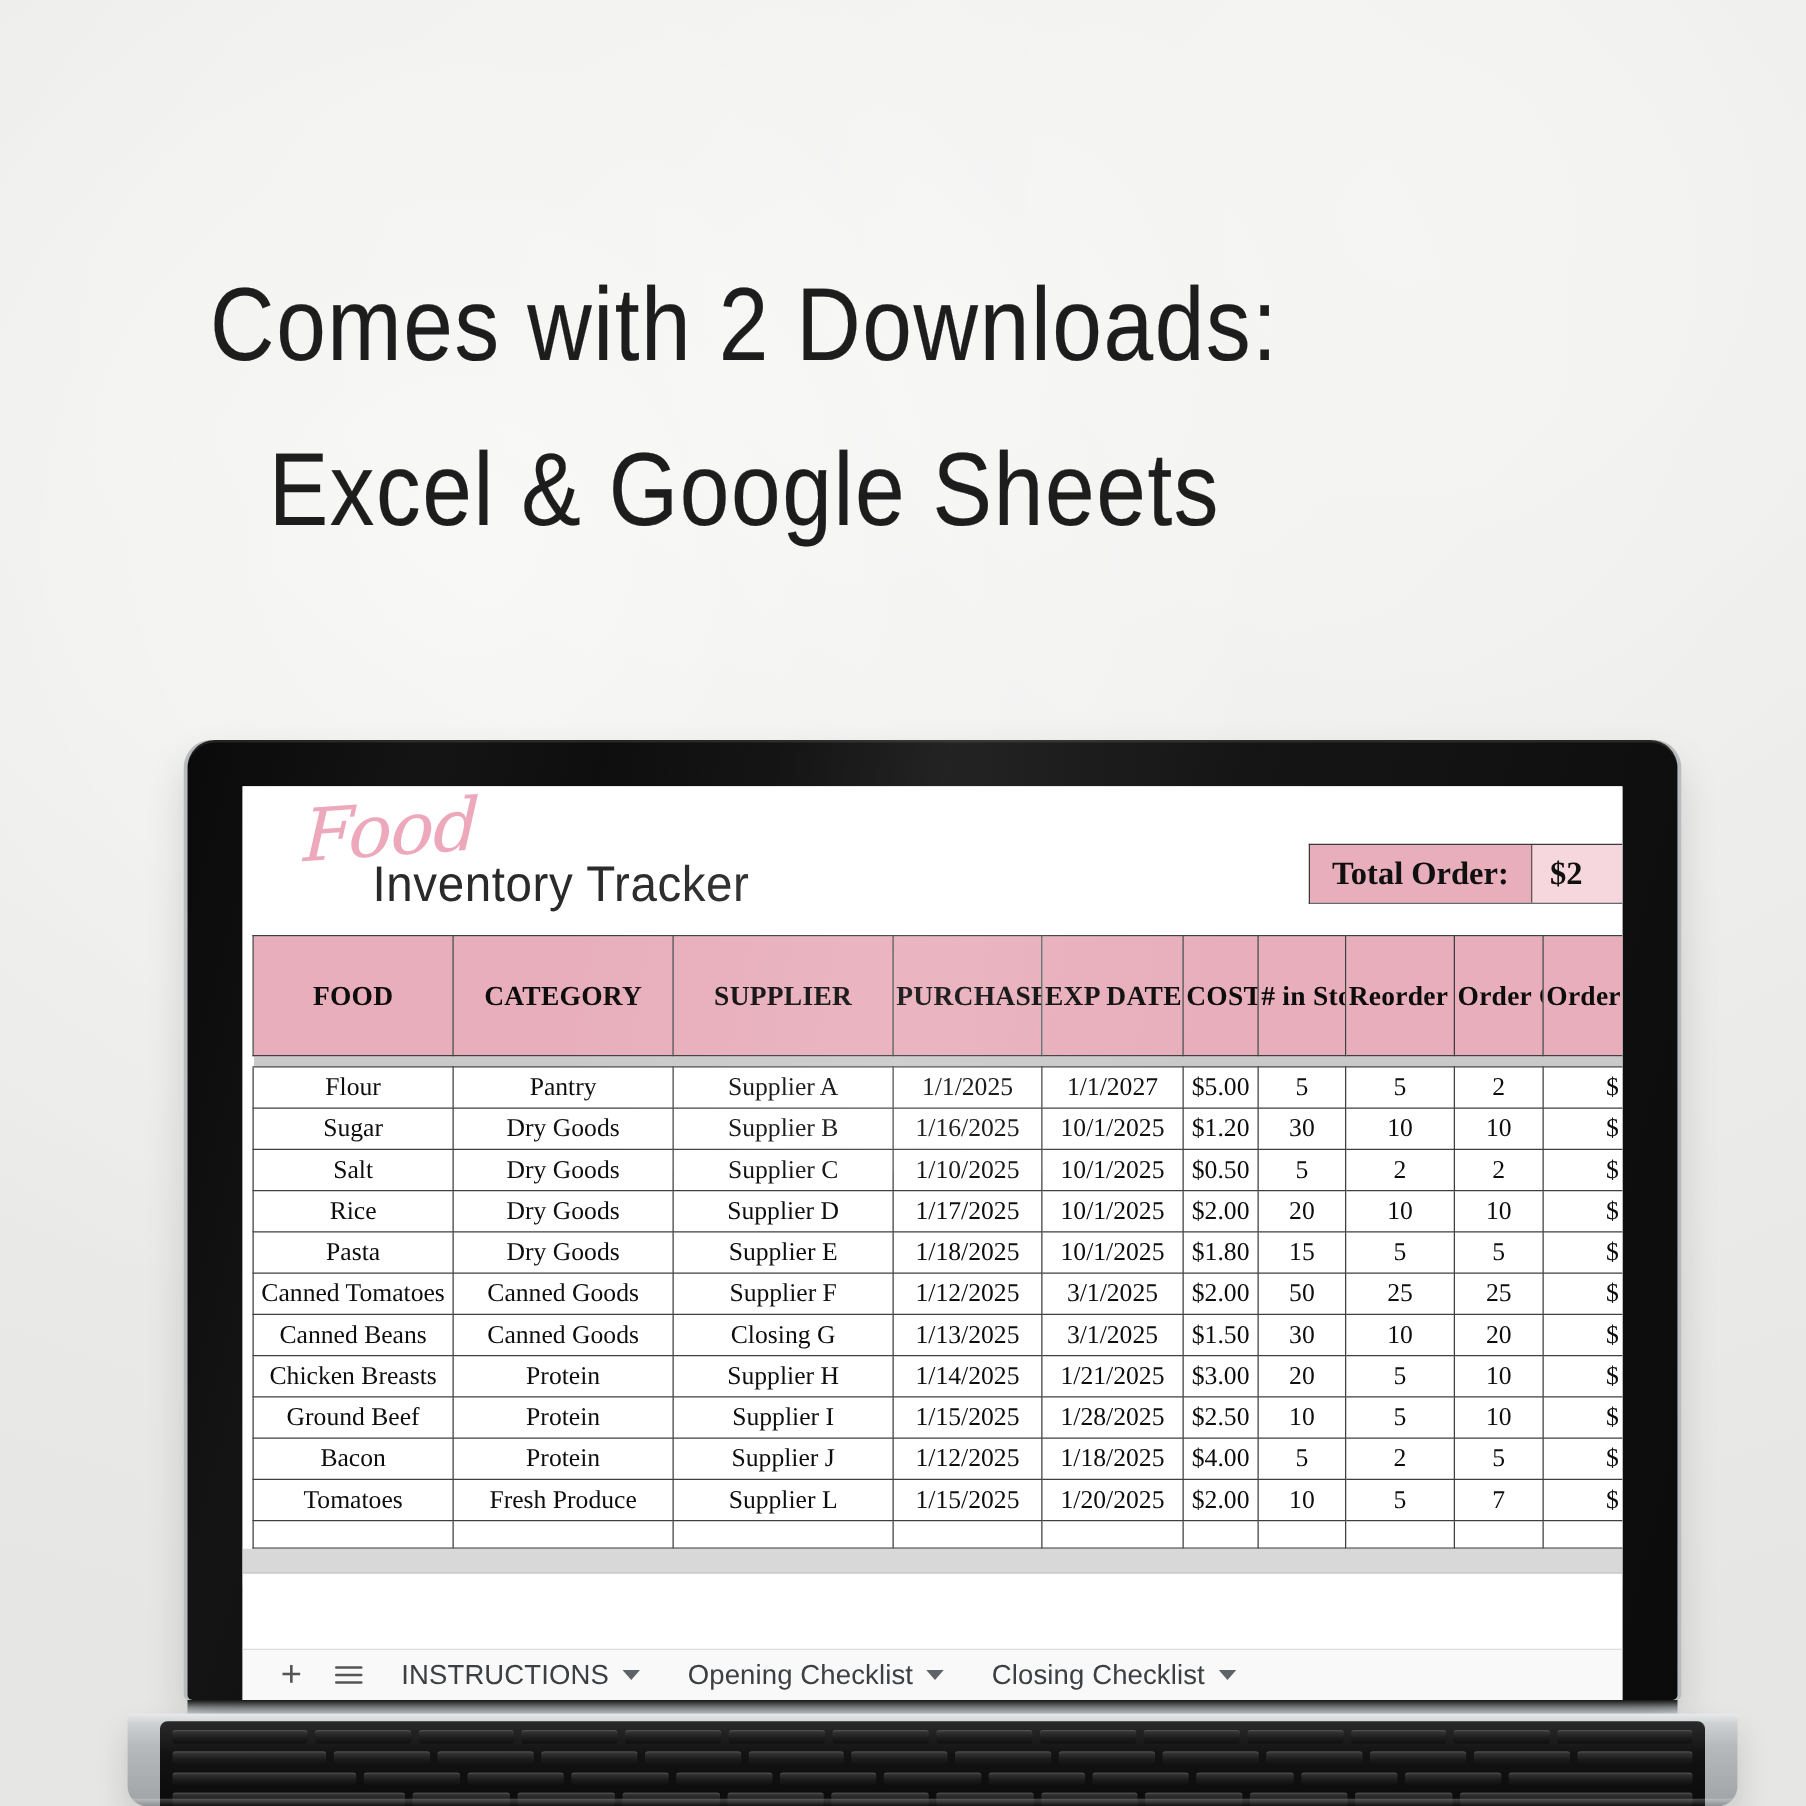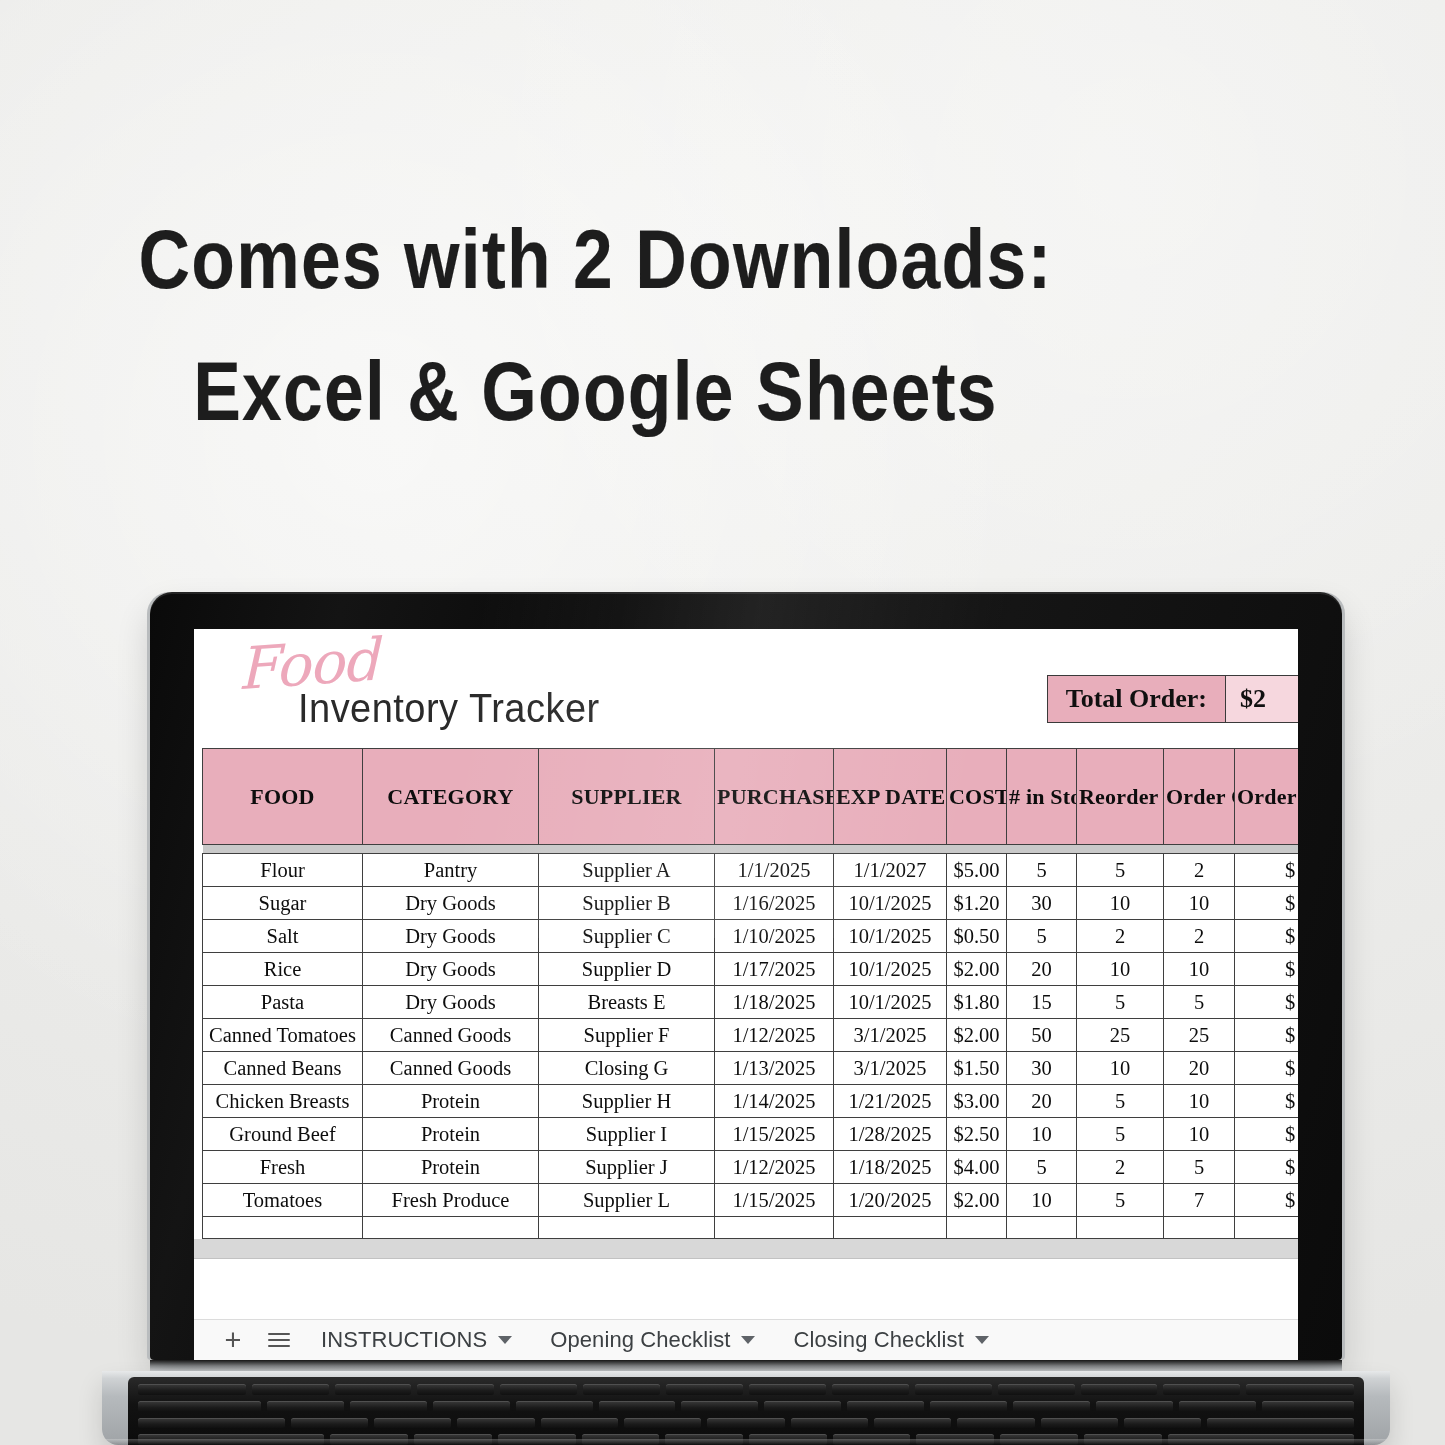--- a/index.html
+++ b/index.html
@@ -35,21 +35,21 @@
   
   .headline {
     position: absolute;
     top: 206px;
     left: 0;
     width: 1191px;
     text-align: center;
     z-index: 4;
     color: #1d1d1d;
     font-family: "Liberation Sans", sans-serif;
-    font-weight: 700;
+    font-weight: 400;
     letter-spacing: 1.5px;
     line-height: 1.30;
   }
   .headline-line {
     display: block;
     font-size: 83px;
     transform: scaleX(0.86);
     transform-origin: center;
     -webkit-text-stroke: 0.15px #1d1d1d;
   }
@@ -434,21 +434,21 @@
                 <td>10/1/2025</td>
                 <td>$2.00</td>
                 <td>20</td>
                 <td>10</td>
                 <td>10</td>
                 <td>$</td>
               </tr>
               <tr>
                 <td>Pasta</td>
                 <td>Dry Goods</td>
-                <td>Breasts E</td>
+                <td>Supplier E</td>
                 <td>1/18/2025</td>
                 <td>10/1/2025</td>
                 <td>$1.80</td>
                 <td>15</td>
                 <td>5</td>
                 <td>5</td>
                 <td>$</td>
               </tr>
               <tr>
                 <td>Canned Tomatoes</td>
@@ -492,21 +492,21 @@
                 <td>Supplier I</td>
                 <td>1/15/2025</td>
                 <td>1/28/2025</td>
                 <td>$2.50</td>
                 <td>10</td>
                 <td>5</td>
                 <td>10</td>
                 <td>$</td>
               </tr>
               <tr>
-                <td>Fresh</td>
+                <td>Bacon</td>
                 <td>Protein</td>
                 <td>Supplier J</td>
                 <td>1/12/2025</td>
                 <td>1/18/2025</td>
                 <td>$4.00</td>
                 <td>5</td>
                 <td>2</td>
                 <td>5</td>
                 <td>$</td>
               </tr>

